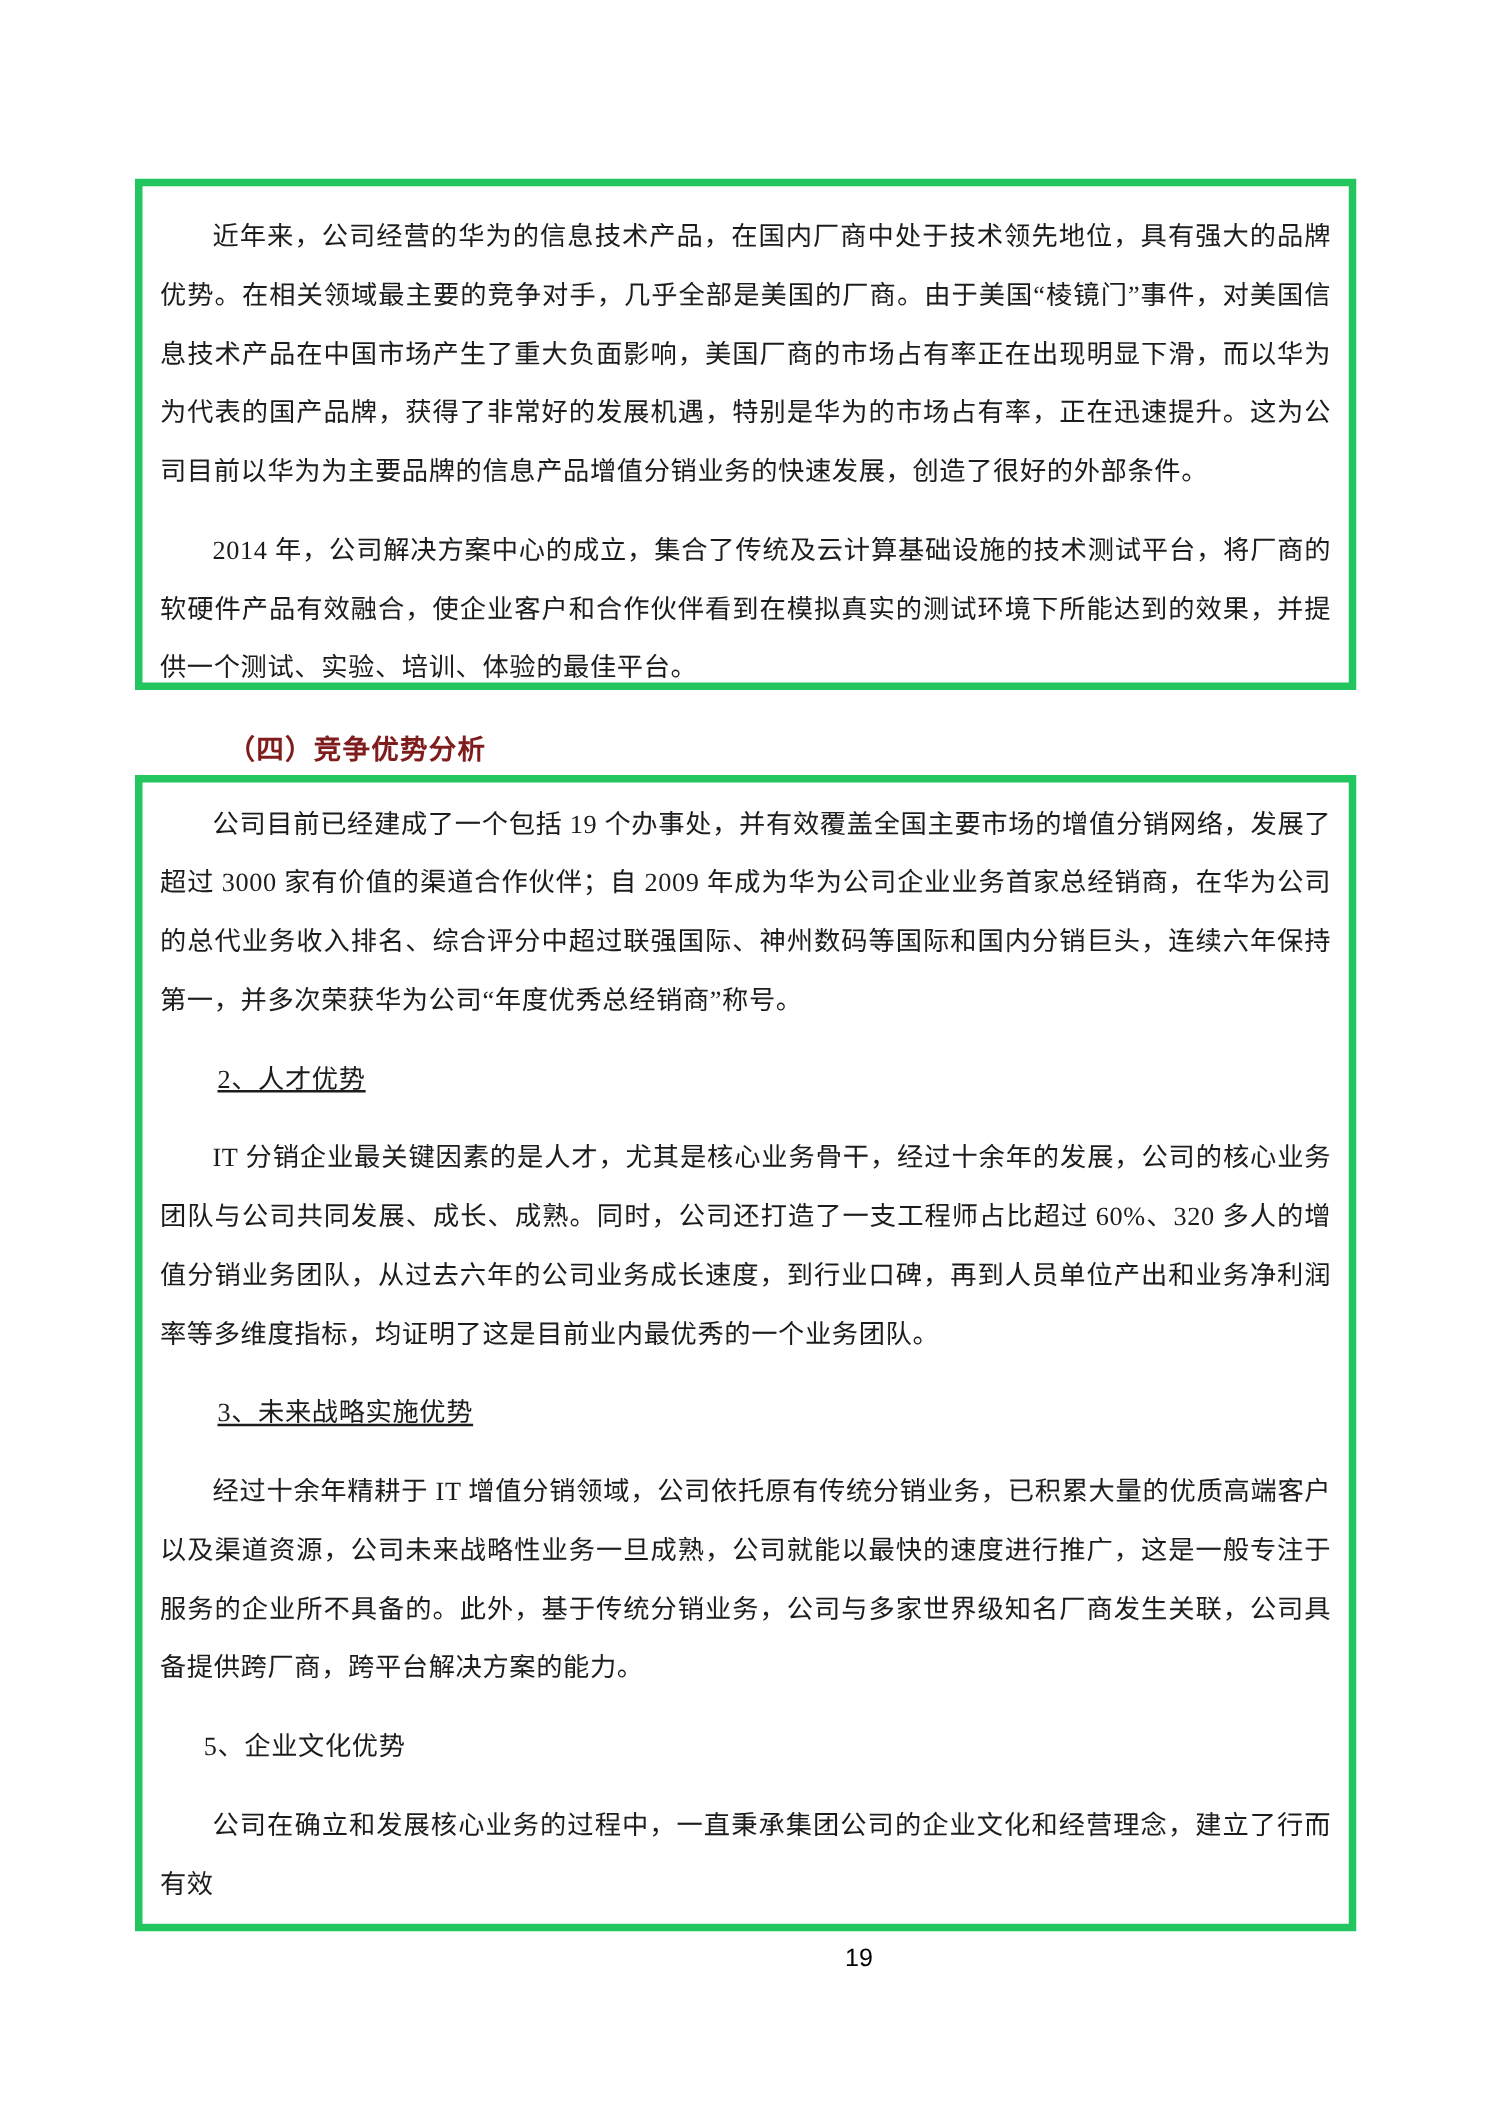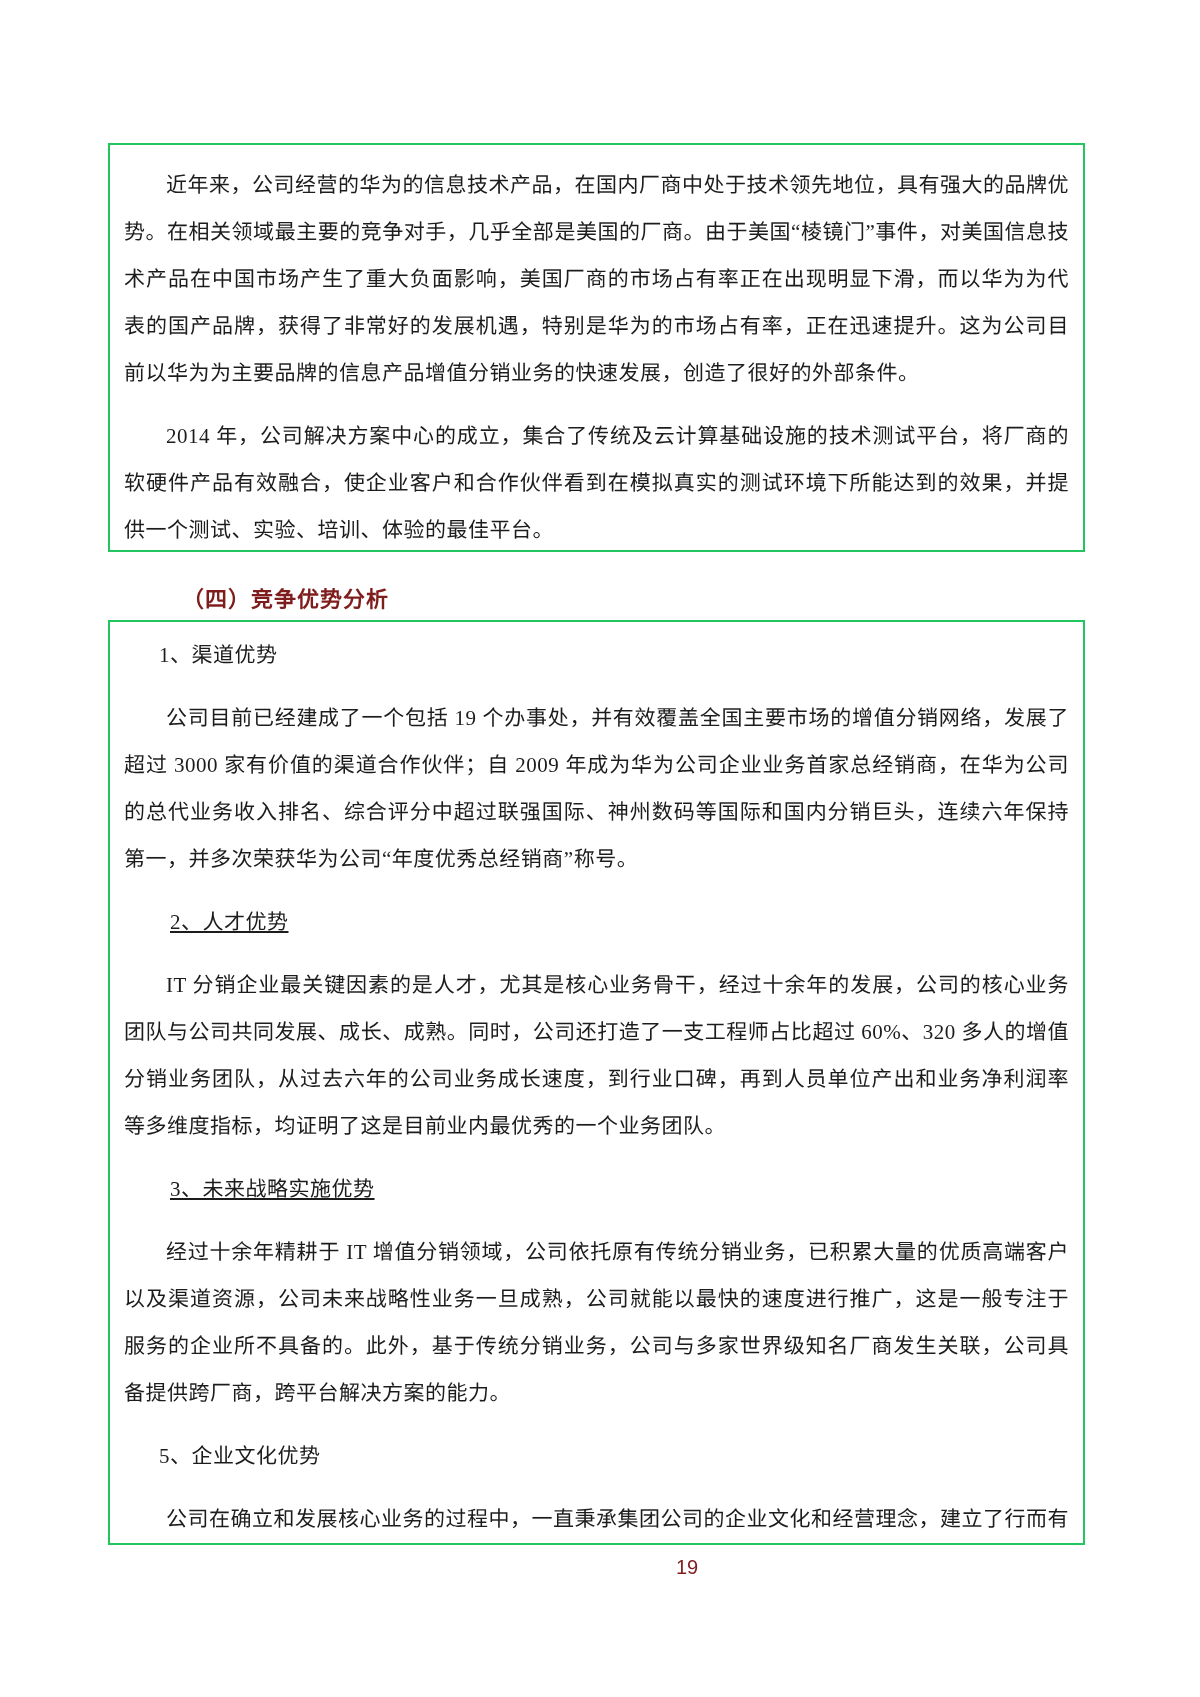--- a/index.html
+++ b/index.html
@@ -14,21 +14,21 @@
     background: #ffffff;
     font-family: "Liberation Serif", "DejaVu Serif", serif;
     color: #1c1c1c;
     overflow: hidden;
   }
   .text-box {
     position: absolute;
     left: 108px;
     width: 977px;
     box-sizing: border-box;
-    border: 2px solid #22c55e;
+    border: 6px solid #22c55e;
     background: #ffffff;
     overflow: hidden;
   }
   .box1 {
     top: 143px;
     height: 409px;
     padding: 17px 14px 0 14px;
   }
   .box2 {
     top: 620px;
@@ -61,37 +61,36 @@
     line-height: 32px;
     color: #7f1d1d;
     letter-spacing: 1px;
   }
   .page-number {
     position: absolute;
     top: 1556px;
     left: 676px;
     font-family: "Liberation Sans", "DejaVu Sans", sans-serif;
     font-size: 20px;
-    color: #7f1d1d;
+    color: #000000;
   }
 </style>
 </head>
 <body>
 
 <div class="page">
 
   <section class="text-box box1">
     <p>近年来，公司经营的华为的信息技术产品，在国内厂商中处于技术领先地位，具有强大的品牌优势。在相关领域最主要的竞争对手，几乎全部是美国的厂商。由于美国“棱镜门”事件，对美国信息技术产品在中国市场产生了重大负面影响，美国厂商的市场占有率正在出现明显下滑，而以华为为代表的国产品牌，获得了非常好的发展机遇，特别是华为的市场占有率，正在迅速提升。这为公司目前以华为为主要品牌的信息产品增值分销业务的快速发展，创造了很好的外部条件。</p>
     <p>2014 年，公司解决方案中心的成立，集合了传统及云计算基础设施的技术测试平台，将厂商的软硬件产品有效融合，使企业客户和合作伙伴看到在模拟真实的测试环境下所能达到的效果，并提供一个测试、实验、培训、体验的最佳平台。</p>
   </section>
 
   <h2 class="section-heading">（四）竞争优势分析</h2>
 
   <section class="text-box box2">
-    <p class="sub-title">1、渠道优势</p>
     <p>公司目前已经建成了一个包括 19 个办事处，并有效覆盖全国主要市场的增值分销网络，发展了超过 3000 家有价值的渠道合作伙伴；自 2009 年成为华为公司企业业务首家总经销商，在华为公司的总代业务收入排名、综合评分中超过联强国际、神州数码等国际和国内分销巨头，连续六年保持第一，并多次荣获华为公司“年度优秀总经销商”称号。</p>
 
     <p class="sub-title deep">2、人才优势</p>
     <p>IT 分销企业最关键因素的是人才，尤其是核心业务骨干，经过十余年的发展，公司的核心业务团队与公司共同发展、成长、成熟。同时，公司还打造了一支工程师占比超过 60%、320 多人的增值分销业务团队，从过去六年的公司业务成长速度，到行业口碑，再到人员单位产出和业务净利润率等多维度指标，均证明了这是目前业内最优秀的一个业务团队。</p>
 
     <p class="sub-title deep">3、未来战略实施优势</p>
     <p>经过十余年精耕于 IT 增值分销领域，公司依托原有传统分销业务，已积累大量的优质高端客户以及渠道资源，公司未来战略性业务一旦成熟，公司就能以最快的速度进行推广，这是一般专注于服务的企业所不具备的。此外，基于传统分销业务，公司与多家世界级知名厂商发生关联，公司具备提供跨厂商，跨平台解决方案的能力。</p>
 
     <p class="sub-title">5、企业文化优势</p>
     <p>公司在确立和发展核心业务的过程中，一直秉承集团公司的企业文化和经营理念，建立了行而有效</p>

